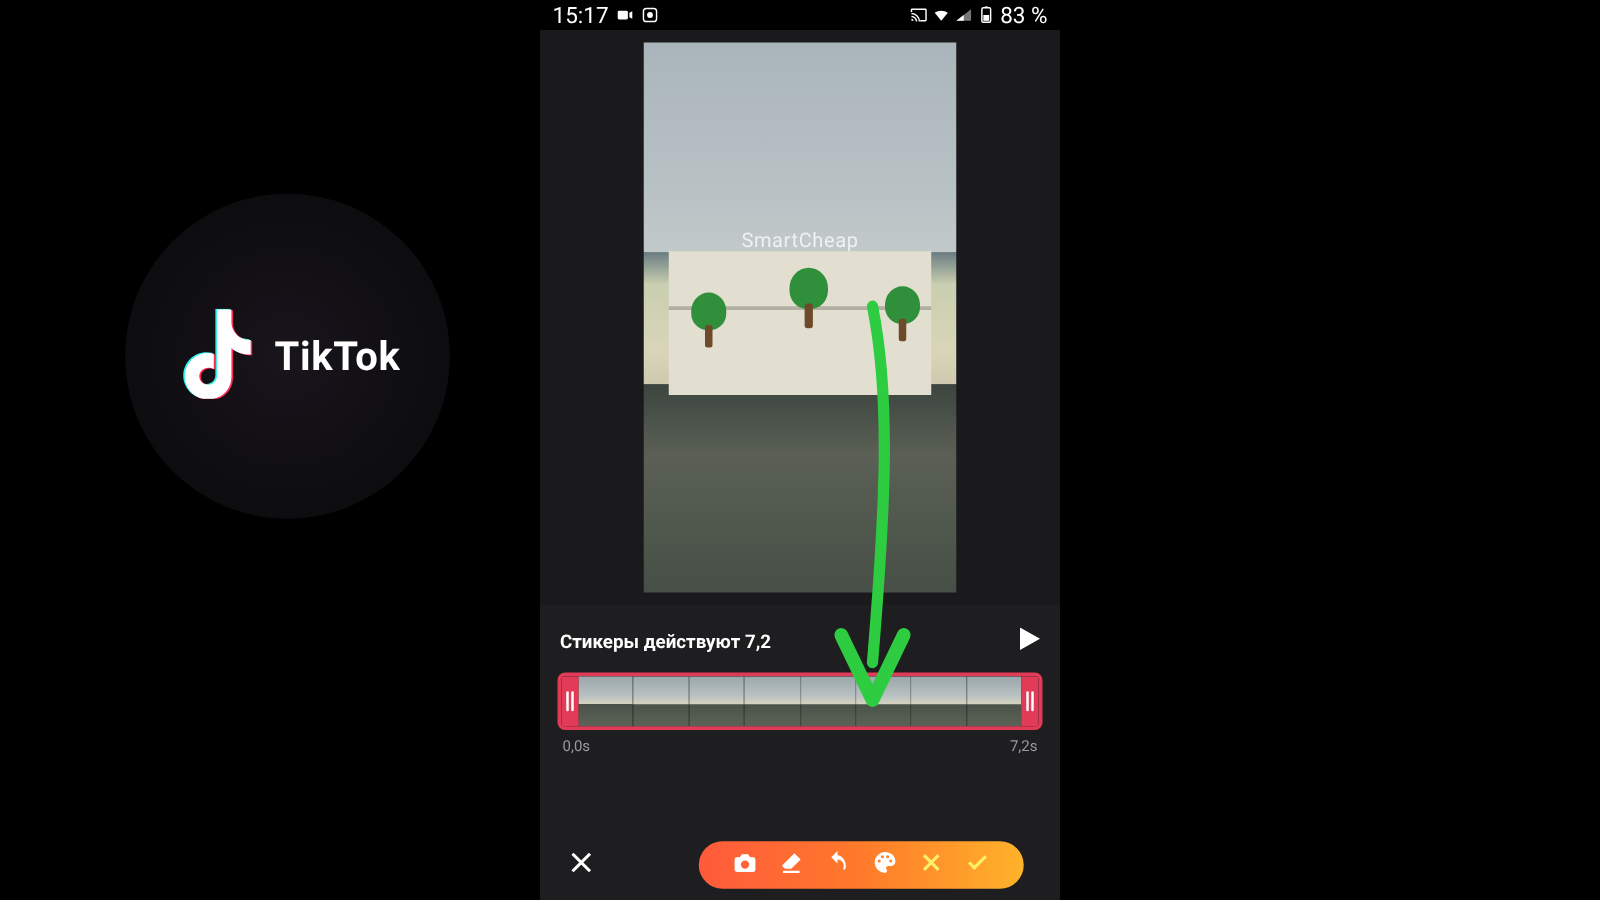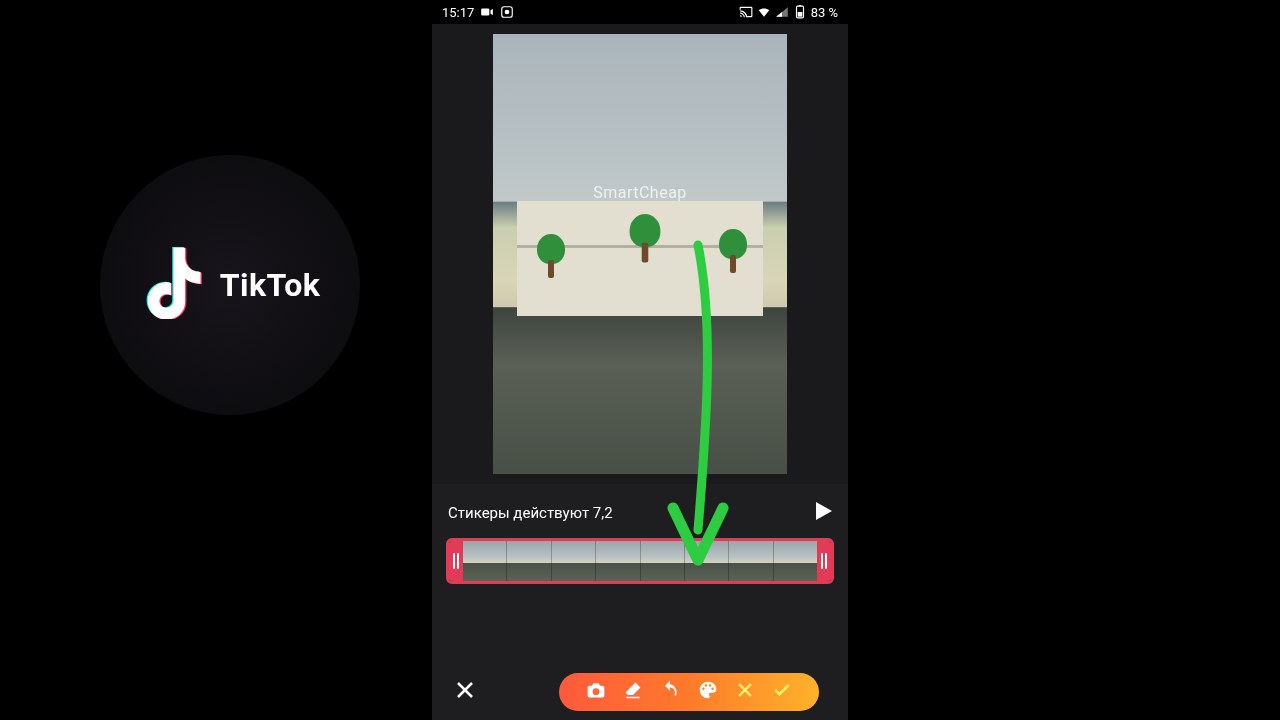--- a/index.html
+++ b/index.html
@@ -48,39 +48,39 @@
   }
 
   
   .status-bar {
     height: 24px;
     background: #000;
     display: flex;
     align-items: center;
     justify-content: space-between;
     padding: 0 10px;
-    font-size: 13px;
+    font-size: 18px;
   }
   .status-left { display: flex; align-items: center; gap: 6px; }
   .status-right { display: flex; align-items: center; gap: 4px; }
   .status-icon { display: inline-flex; }
   .status-icon svg { width: 14px; height: 14px; fill: #fff; }
 
   
   .preview-area {
     flex: 0 0 460px;
     display: flex;
     align-items: center;
     justify-content: center;
     padding: 10px 60px;
     position: relative;
     overflow: visible;
   }
   .video-preview {
-    width: 294px;
+    width: 250px;
     height: 440px;
     background: linear-gradient(to bottom,
       #aab5bb 0%,
       #b9c2c5 28%,
       #c2c9c9 38%,
       #6b7d82 38.2%,
       #c9cfb0 44%,
       #d9d5b8 56%,
       #cfcaaf 62%,
       #3d4540 62.2%,
@@ -139,21 +139,21 @@
     flex: 1;
     display:flex;
     flex-direction:column;
   }
   .sticker-row {
     display:flex;
     align-items:center;
     justify-content:space-between;
     padding: 4px 4px 14px 4px;
   }
-  .sticker-label { font-size: 15px; font-weight:400; }
+  .sticker-label { font-size: 15px; font-weight:700; }
   .play-btn svg { width: 16px; height: 18px; fill:#fff; }
 
   
   .timeline-wrap { padding: 0 2px; }
   .timeline {
     height: 46px;
     border: 3px solid #e23b57;
     border-radius: 6px;
     position: relative;
     display:flex;
@@ -319,20 +319,24 @@
           <div class="frame"></div>
           <div class="frame"></div>
           <div class="frame"></div>
           <div class="frame"></div>
         </div>
         <div class="handle">
             <span></span>
             <span></span>
           </div>
       </div>
+      <div class="time-labels">
+        <span>0,0s</span>
+        <span>7,2s</span>
+      </div>
     </div>
 
     <div class="bottom-bar">
       <div class="close-btn">
         <svg viewBox="0 0 18 18">
             <path d="M2 2l14 14M16 2L2 16"></path>
           </svg>
       </div>
       <div class="tool-pill">
         <div class="tool">

